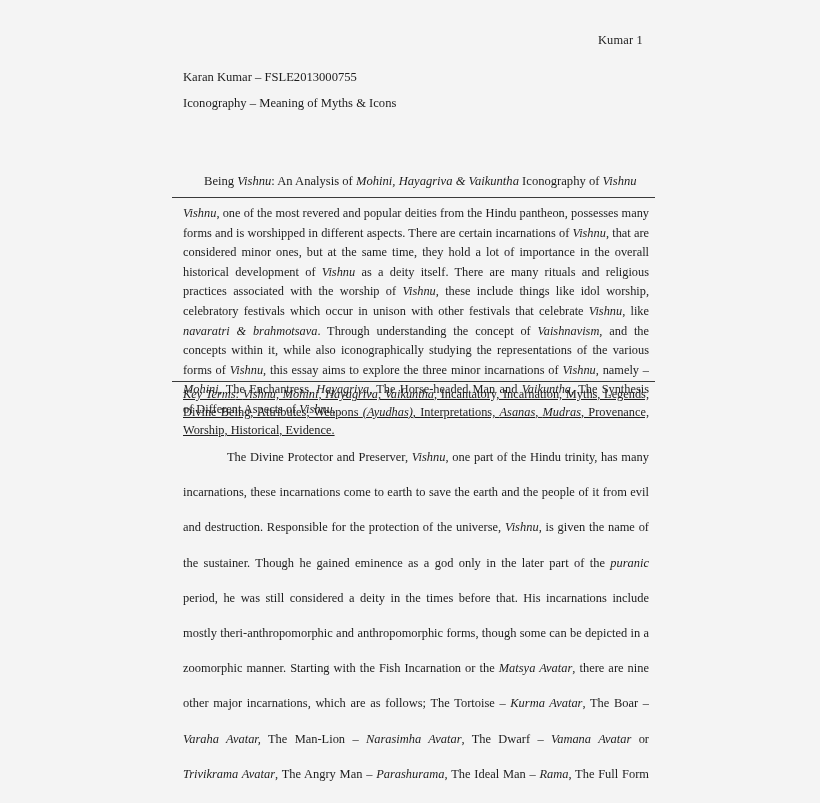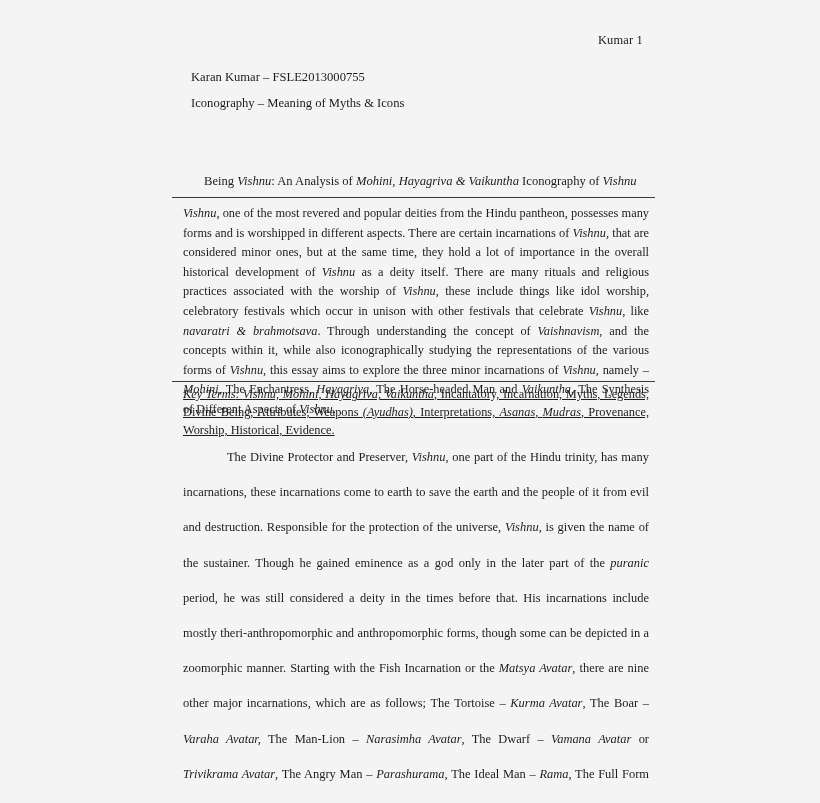--- a/index.html
+++ b/index.html
@@ -37,21 +37,20 @@
   .heading-block {
     position: absolute;
     top: 64px;
     left: 183px;
     width: 472px;
     font-size: 12.6px;
   }
   .heading-line {
     line-height: 26px;
     white-space: pre;
-    margin-left: 8px;
   }
 
   
   .doc-title {
     position: absolute;
     top: 173px;
     left: 183px;
     width: 472px;
     font-size: 12.6px;
     text-indent: 21px;

